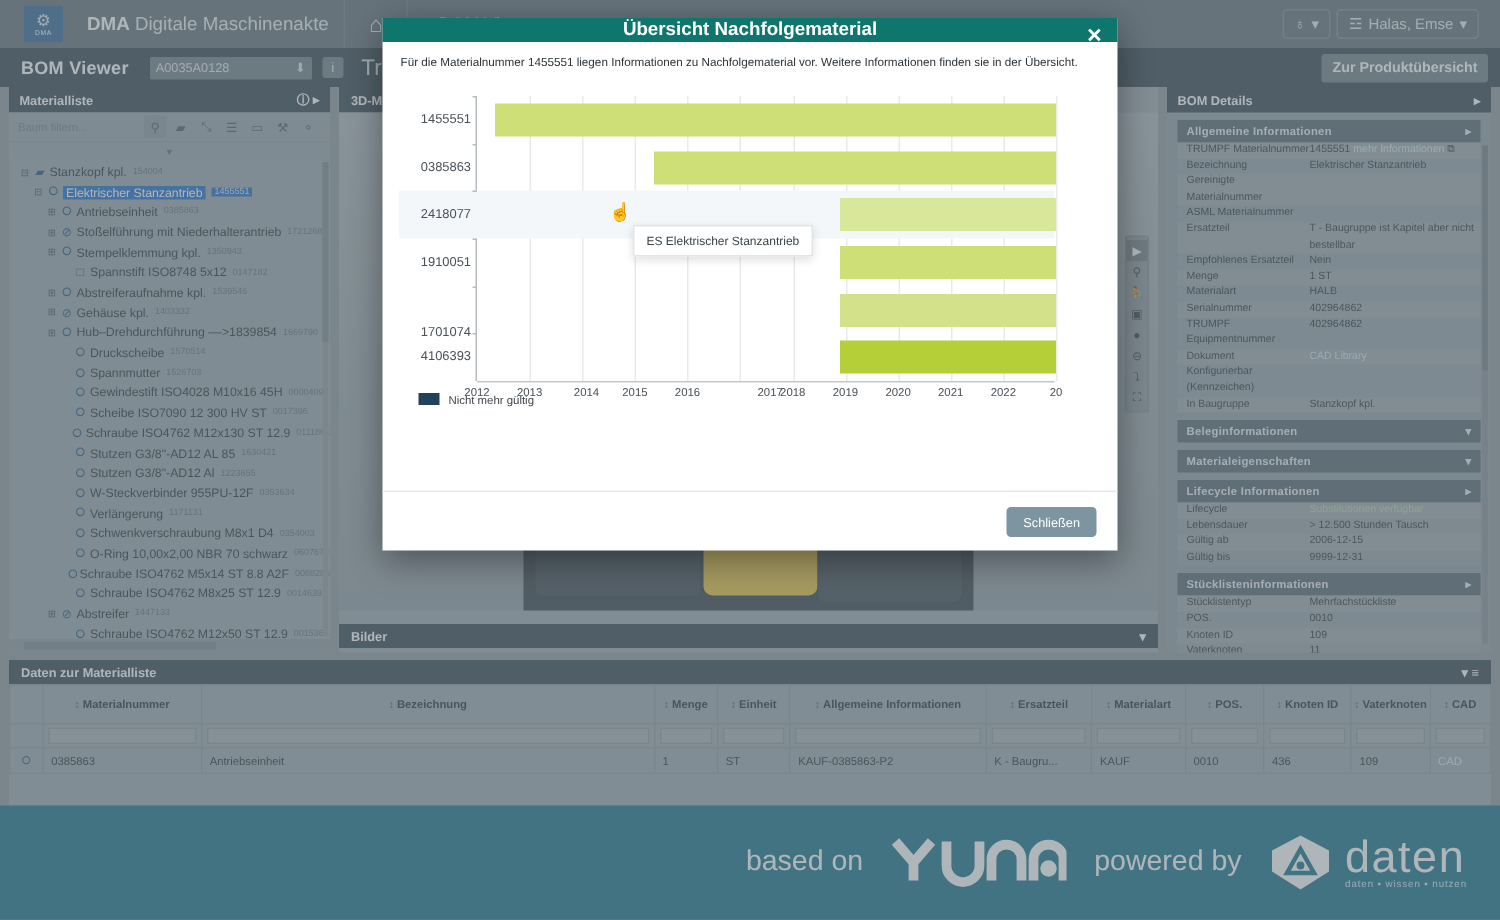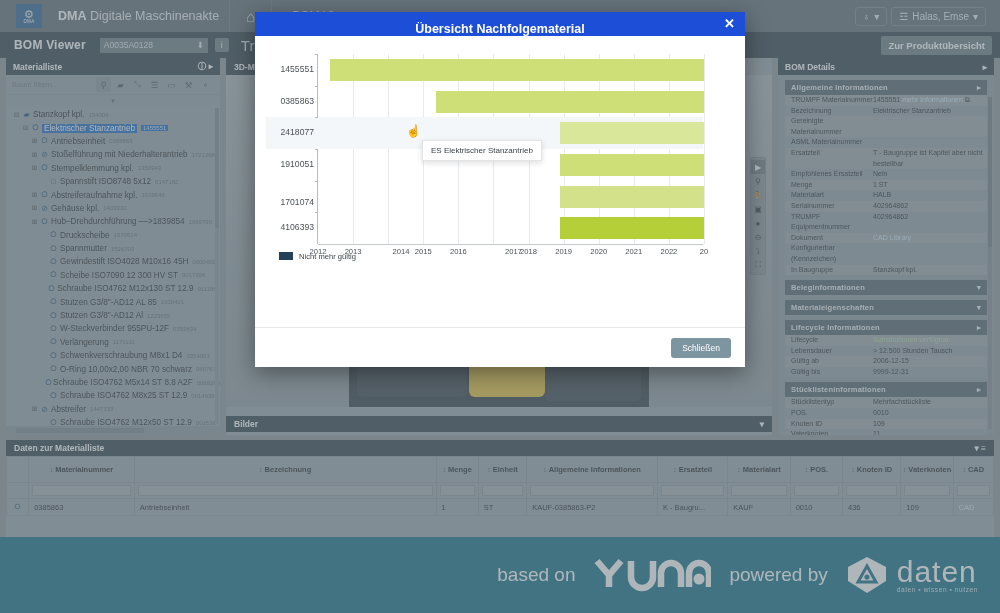--- a/index.html
+++ b/index.html
@@ -256,22 +256,22 @@
   .eoda-tag { color: #cfe4ea; font-size: 6.5px; letter-spacing: .6px; }
 
   
   .scrim { position: absolute; inset: 0; background: rgba(110,122,130,0.55); }
   .modal {
     position: absolute; left: 255px; top: 12px; width: 490px; height: 355px;
     background: #fff; box-shadow: 0 6px 22px rgba(0,0,0,.4);
     display: flex; flex-direction: column;
   }
   .modal-head {
-    height: 24px; background: #1d4ed8; color: #fff;
-    display: flex; align-items: flex-end; justify-content: center;
+    height: 16px; background: #0f766e; color: #fff;
+    display: flex; align-items: flex-start; justify-content: center;
     position: relative;
   }
   .modal-title { font-size: 12.5px; font-weight: bold; }
   .modal-x {
     position: absolute; right: 10px; top: 4px;
     font-size: 13px; color: #fff; line-height: 16px; font-weight: bold;
   }
   .modal-intro {
     font-size: 7.8px; color: #2d3338; padding: 9px 12px 0 12px;
   }
@@ -798,20 +798,21 @@
     </div>
   </div>
 
   <div class="scrim"></div>
 
   <div class="modal">
     <div class="modal-head">
       <div class="modal-title">Übersicht Nachfolgematerial</div>
       <div class="modal-x">✕</div>
     </div>
+    <div class="modal-intro">Für die Materialnummer 1455551 liegen Informationen zu Nachfolgematerial vor. Weitere Informationen finden sie in der Übersicht.</div>
     <div class="chartwrap">
       <div class="chart" id="chart" style="width: 386px;">
           <div class="gridline" style="left: 35.0909px;"></div>
           <div class="gridline" style="left: 70.1818px;"></div>
           <div class="gridline" style="left: 105.273px;"></div>
           <div class="gridline" style="left: 140.364px;"></div>
           <div class="gridline" style="left: 175.455px;"></div>
           <div class="gridline" style="left: 210.545px;"></div>
           <div class="gridline" style="left: 245.636px;"></div>
           <div class="gridline" style="left: 280.727px;"></div>
@@ -824,30 +825,30 @@
           <div class="ylabel" style="top: 41.5px;">0385863</div>
           <div class="ytick" style="top: 31.6667px;"></div>
           <div class="bar" style="left: 117.555px; width: 268.445px; top: 36.5px; background: rgb(206, 223, 120);"></div>
           <div class="rowband" style="top: 63.3333px; height: 31.6667px; background: rgb(244, 247, 250);"></div>
           <div class="ylabel" style="top: 73.1667px;">2418077</div>
           <div class="ytick" style="top: 63.3333px;"></div>
           <div class="bar" style="left: 242.127px; width: 143.873px; top: 68.1667px; background: rgb(217, 231, 155);"></div>
           <div class="ylabel" style="top: 104.833px;">1910051</div>
           <div class="ytick" style="top: 95px;"></div>
           <div class="bar" style="left: 242.127px; width: 143.873px; top: 99.8333px; background: rgb(206, 223, 120);"></div>
-          <div class="ylabel" style="top: 143px;">1701074</div>
+          <div class="ylabel" style="top: 152px;">1701074</div>
           <div class="ytick" style="top: 126.667px;"></div>
           <div class="bar" style="left: 242.127px; width: 143.873px; top: 131.5px; background: rgb(211, 226, 138);"></div>
           <div class="ylabel" style="top: 168.167px;">4106393</div>
           <div class="ytick" style="top: 158.333px;"></div>
           <div class="bar" style="left: 242.127px; width: 143.873px; top: 163.167px; background: rgb(181, 207, 56);"></div>
           <div class="xaxis"></div>
           <div class="xlab" style="left: 0px;">2012</div>
           <div class="xlab" style="left: 35.0909px;">2013</div>
-          <div class="xlab" style="left: 83px;">2014</div>
+          <div class="xlab" style="left: 73px;">2014</div>
           <div class="xlab" style="left: 105.273px;">2015</div>
           <div class="xlab" style="left: 140.364px;">2016</div>
           <div class="xlab" style="left: 175.455px; margin-left: 20px;">2017</div>
           <div class="xlab" style="left: 210.545px;">2018</div>
           <div class="xlab" style="left: 245.636px;">2019</div>
           <div class="xlab" style="left: 280.727px;">2020</div>
           <div class="xlab" style="left: 315.818px;">2021</div>
           <div class="xlab" style="left: 350.909px;">2022</div>
           <div class="xlab" style="left: 386px;">20</div>
           <div class="tooltip" style="left: 104px; top: 86px;">ES Elektrischer Stanzantrieb</div>

